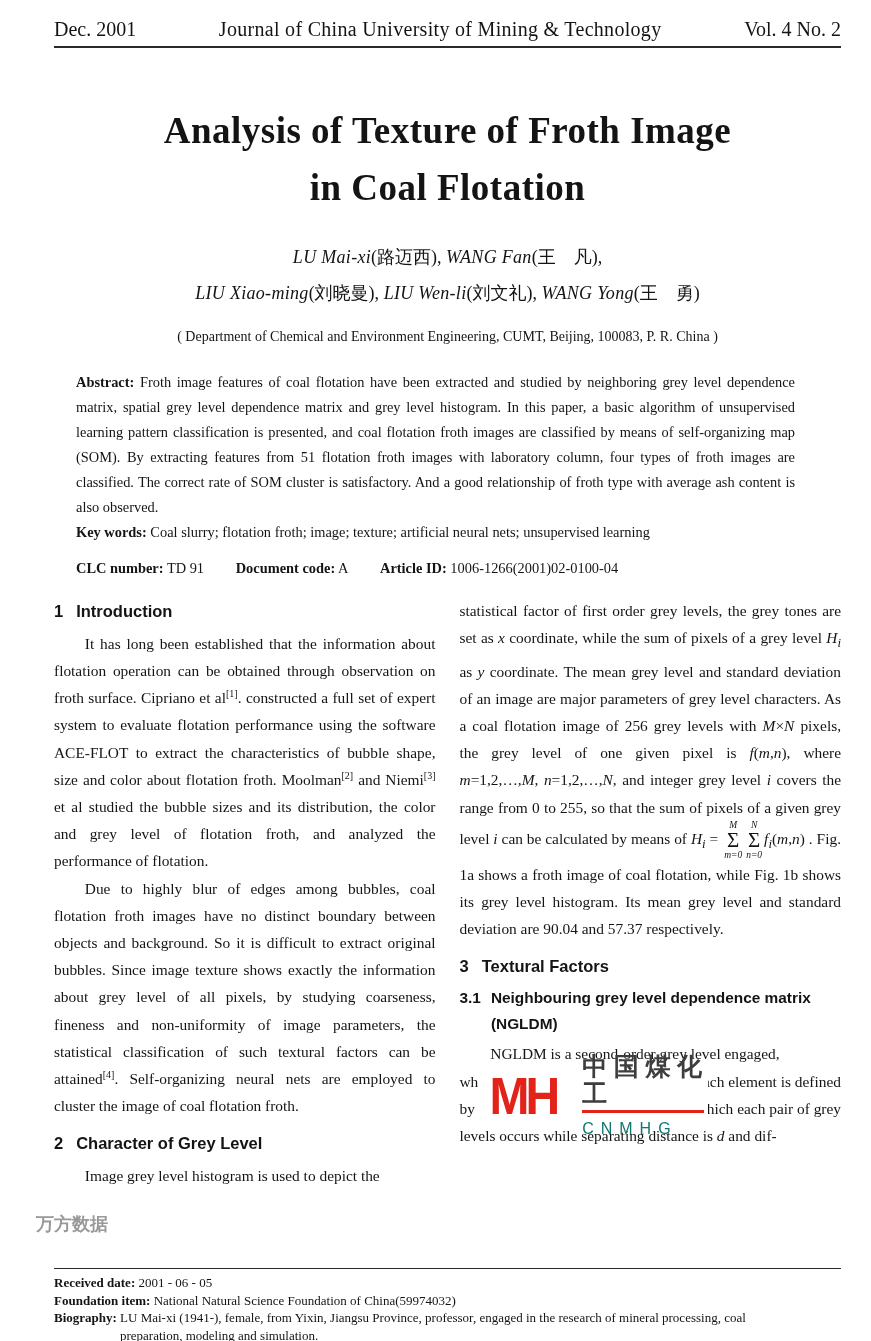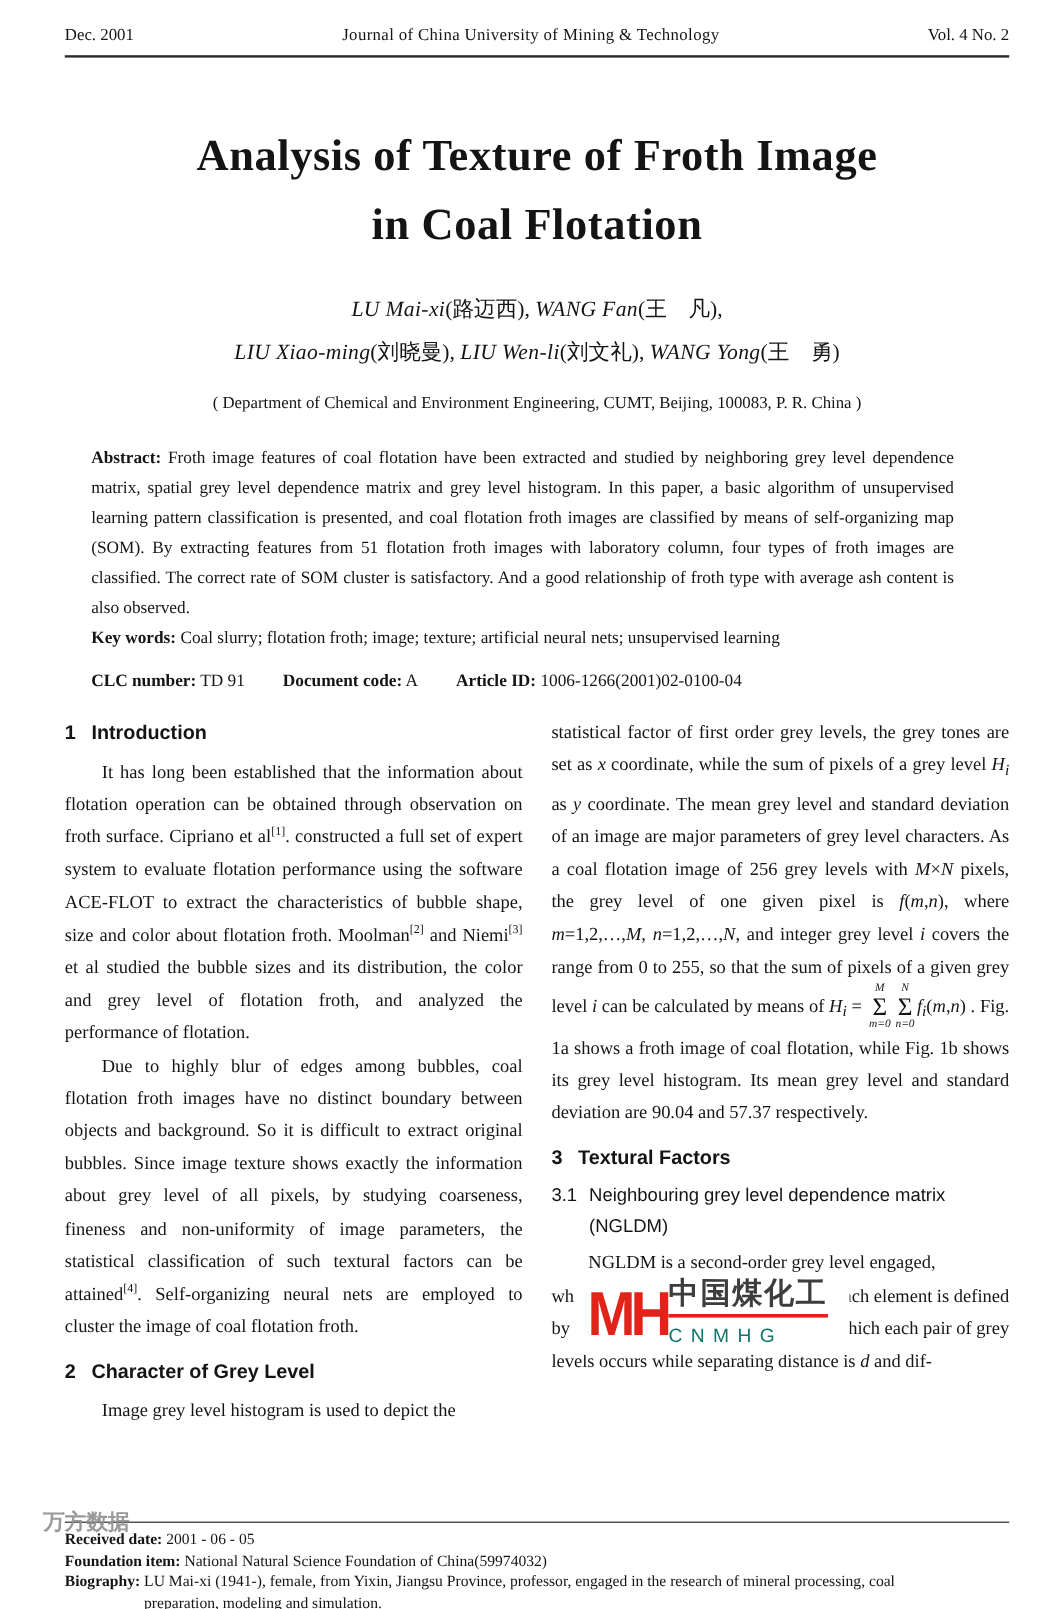--- a/index.html
+++ b/index.html
@@ -11,21 +11,21 @@
     background: #ffffff;
     color: #141414;
     font-family: "Liberation Serif", serif;
     overflow: hidden;
     padding: 20px 30px 0 54px;
   }
 
   
   .jheader {
     display: flex; justify-content: space-between; align-items: flex-end;
-    font-size: 14px; line-height: 19px;
+    font-size: 20px; line-height: 19px;
     padding: 0 0 7px 0;
     border-bottom: 2px solid #2a2a2a;
   }
   .jh-center { letter-spacing: 0.3px; }
 
   
   .title {
     margin: 54px 0 0 0;
     text-align: center;
     font-size: 37px; font-weight: 700;
@@ -70,21 +70,21 @@
     margin: 12px 0 6px 0;
     font-family: "Liberation Sans", sans-serif;
     font-size: 16.5px; font-weight: 700;
     line-height: 1.5; text-align: left;
   }
   .col .sec:first-child { margin-top: 2px; }
   .secnum { display: inline-block; margin-right: 13px; }
   .subsec {
     margin: 6px 0 3px 0;
     font-family: "Liberation Sans", sans-serif;
-    font-size: 15.4px; font-weight: 400;
+    font-size: 15.4px; font-weight: 700;
     line-height: 1.7; display: flex; text-align: left;
   }
   .subsec .secnum { margin-right: 10px; }
 
   
   .sum {
     display: inline-flex; flex-direction: column; align-items: center;
     vertical-align: middle; line-height: 1; margin: 0 2px;
   }
   .sum .lim { font-size: 9.5px; font-style: italic; line-height: 1.05; }
@@ -94,21 +94,21 @@
   .ngldm { position: relative; text-indent: 0; }
   .nline { display: block; }
   .nline.indent { text-indent: 2em; }
   .nline.split { display: flex; justify-content: space-between; text-indent: 0; }
 
   
   .cnmhg {
     position: absolute; left: 26px; top: 24px;
     width: 222px; height: 66px;
     background: #ffffff;
-    display: flex; align-items: center; gap: 1px;
+    display: flex; align-items: center; gap: 26px;
     padding: 2px 4px; z-index: 2;
   }
   .wm-mark {
     font-family: "Liberation Sans", sans-serif;
     font-weight: 900; font-size: 48px; line-height: 1;
     color: #e2231a; letter-spacing: -4px;
     transform: scaleY(1.08);
   }
   .wm-right { display: flex; flex-direction: column; }
   .wm-cn {
@@ -127,21 +127,21 @@
     position: absolute; left: 54px; right: 30px; top: 1268px;
     border-top: 1px solid #2a2a2a;
     padding-top: 5px;
     font-size: 13px; line-height: 17.5px;
     background: #ffffff; z-index: 2;
   }
   .frow b { font-weight: 700; }
   .bio2 { padding-left: 66px; }
 
   .wanfang {
-    position: absolute; left: 36px; top: 1256px;
+    position: absolute; left: 36px; top: 1212px;
     font-family: "Liberation Sans", sans-serif;
     font-weight: 700; font-size: 18px; color: #8f8f8f;
     opacity: 0.9; z-index: 3;
   }
 </style>
 </head>
 <body>
 
 <div class="page">
 

